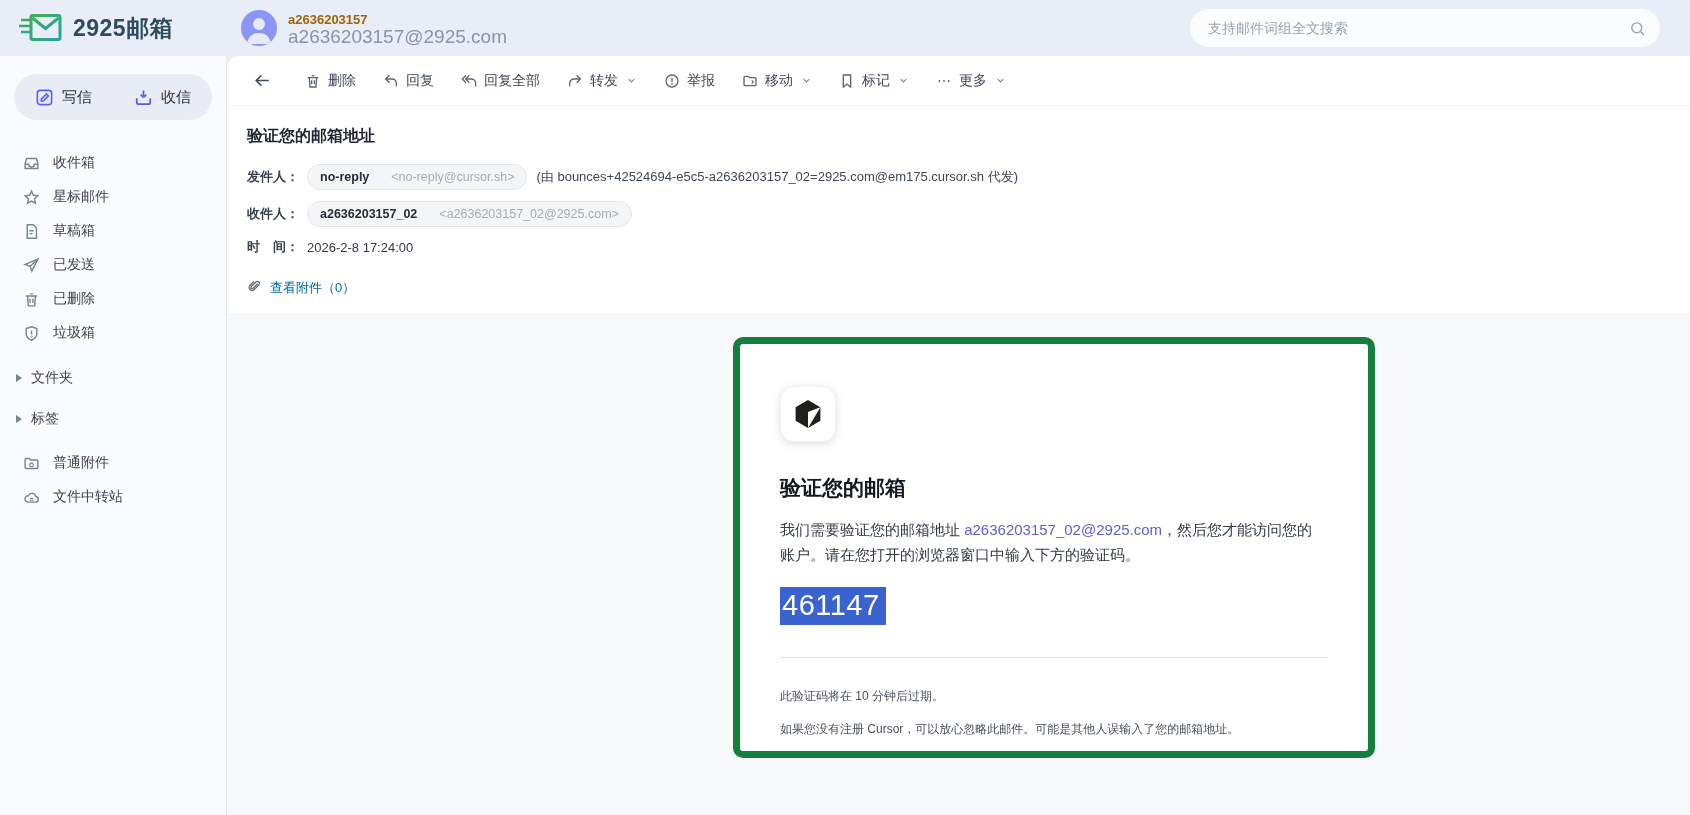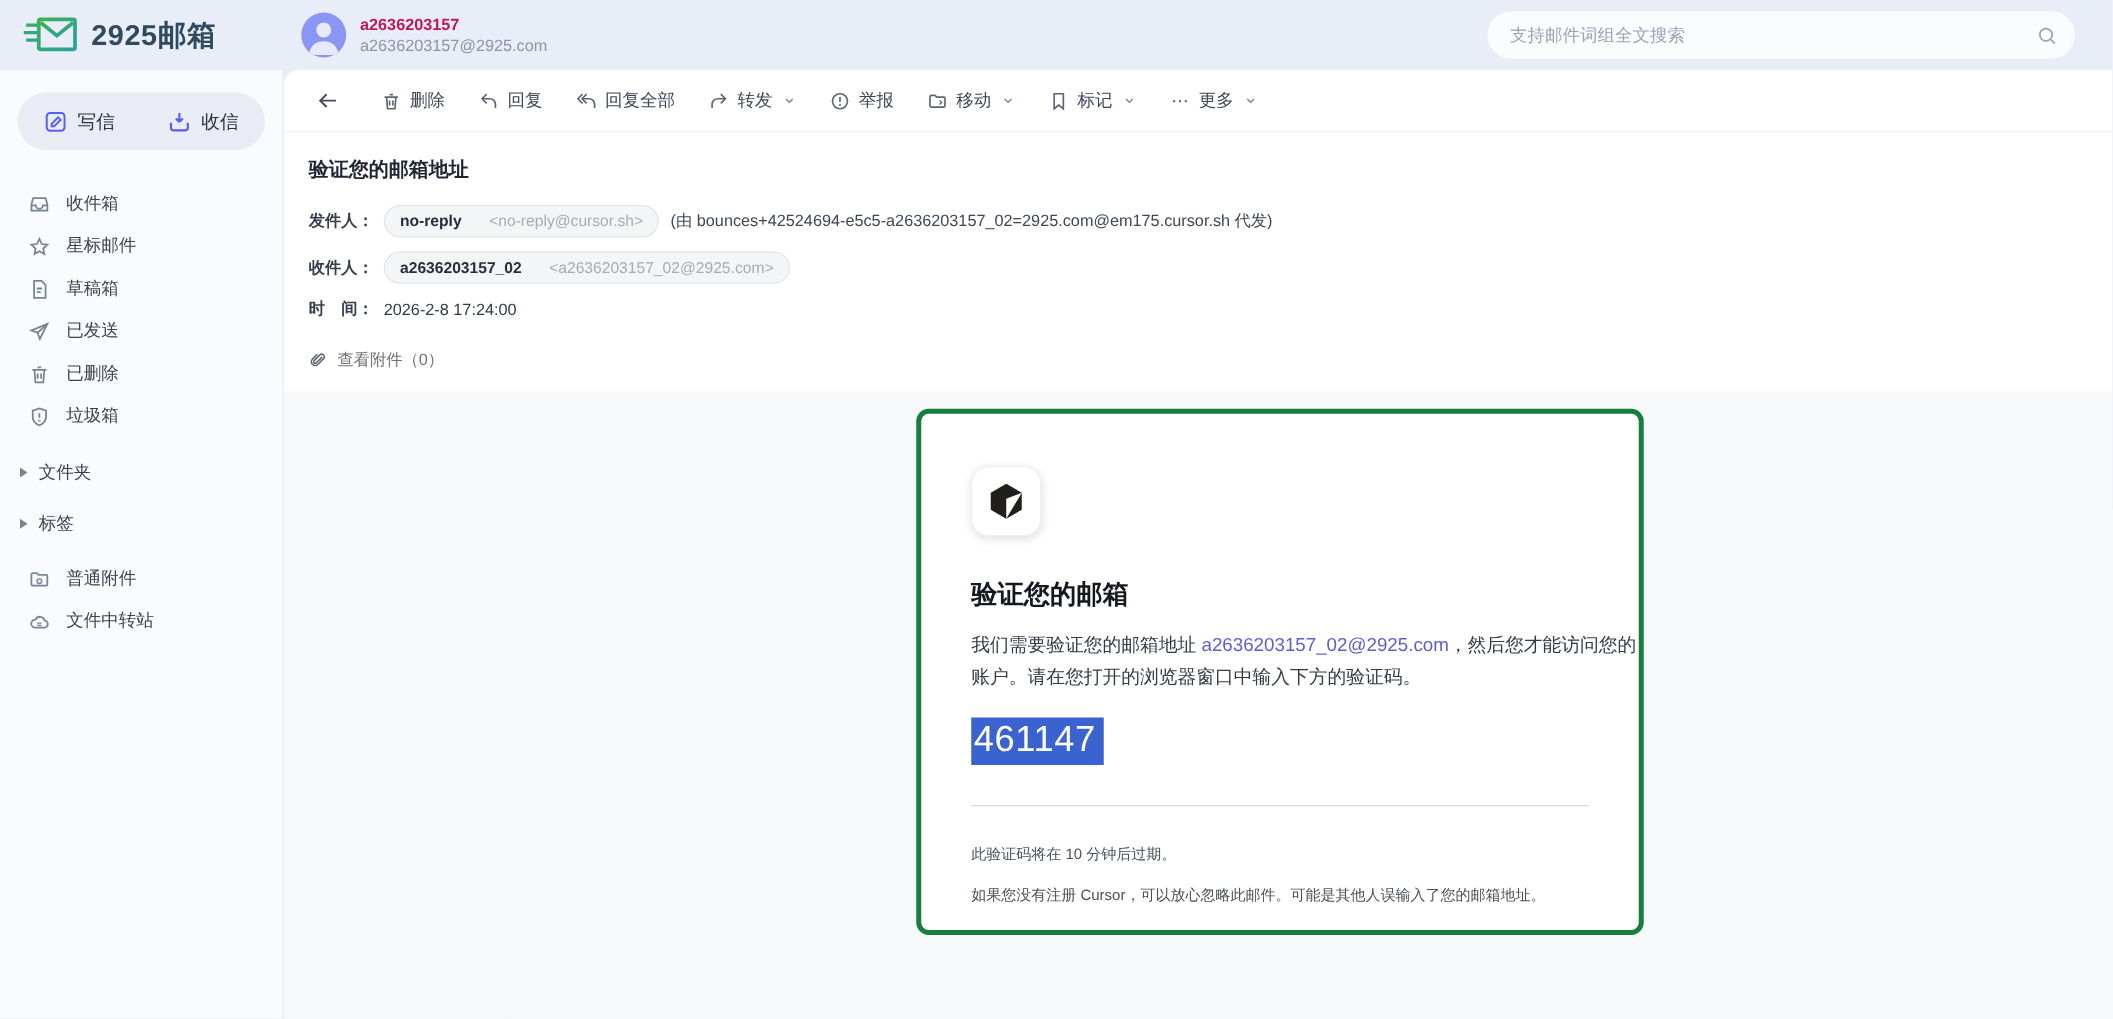--- a/index.html
+++ b/index.html
@@ -7,22 +7,22 @@
   body { font-family:"Liberation Sans","DejaVu Sans",sans-serif; background:#e9edf7; }
 
   .app { width:1690px; height:815px; display:flex; flex-direction:column; }
 
   
   .topbar { flex:0 0 56px; background:#e9edf7; display:flex; align-items:center; }
   .brand { width:227px; flex:0 0 227px; display:flex; align-items:center; gap:9px; padding-left:18px; }
   .brand-text { font-size:23px; font-weight:700; color:#2d4a5e; letter-spacing:0.5px; }
   .account { display:flex; align-items:center; gap:11px; margin-left:14px; }
   .avatar { width:36px; height:36px; border-radius:50%; background:#8b95f3; display:flex; align-items:flex-end; justify-content:center; overflow:hidden; }
-  .acct-name { font-size:13px; font-weight:700; color:#be185d; line-height:17px; }
-  .acct-mail { font-size:13px; color:#8a94a6; line-height:17px; }
+  .acct-name { font-size:13px; font-weight:700; color:#a16207; line-height:17px; }
+  .acct-mail { font-size:19px; color:#8a94a6; line-height:17px; }
   .search { margin-left:auto; margin-right:30px; width:470px; height:38px; background:#fbfcfe; border-radius:19px; display:flex; align-items:center; padding:0 14px 0 18px;justify-content:center; }
   .search input { flex:1; border:none; outline:none; background:transparent; font-size:14px; color:#3a4250; font-family:inherit; }
   .search input::placeholder { color:#9aa3b4; }
 
   
   .body-row { flex:1; display:flex; background:#e9edf7; overflow:hidden; }
 
   .sidebar { width:227px; flex:0 0 227px; background:#fafbfe; border-right:1px solid #e3e7f0; padding:18px 14px 0 14px; }
   .compose-group { background:#e9ecf4; border-radius:24px; height:46px; display:flex; align-items:center; margin-bottom:26px; }
   .compose-btn { flex:1; display:flex; align-items:center; justify-content:center; gap:8px; font-size:15px; color:#2b3240; cursor:pointer; }
@@ -44,26 +44,26 @@
   
   .subject { font-size:16px; font-weight:700; color:#1f2633; padding:20px 0 0 20px; }
   .fields { padding:6px 0 0 20px; font-size:13px; }
   .field-row { display:flex; align-items:center; margin-top:11px; }
   .field-label { font-weight:600; color:#39404d; margin-right:8px; white-space:pre; }
   .pill { display:inline-flex; align-items:center; background:#f4f5f7; border:1px solid #e3e5ea; border-radius:14px; height:26px; padding:0 12px;gap:20px; }
   .pill-name { font-weight:700; font-size:12.5px; color:#262c38; }
   .pill-addr { color:#a6abb5; font-size:12.5px; margin-left:2px; }
   .via { color:#3f4654; font-size:13px; margin-left:9px; }
   .time-val { color:#333a45; }
-  .attach-row { display:flex; align-items:center; gap:8px; padding:23px 0 16px 20px; font-size:13px; color:#737373; cursor:pointer; }
+  .attach-row { display:flex; align-items:flex-start; gap:8px; padding:23px 0 16px 20px; font-size:13px; color:#0369a1; cursor:pointer; }
   .attach-row .ic { width:15px; height:15px; color:#5c6572; display:flex; }
 
   
   .mail-body { flex:1; background:#f7f8fa; position:relative; }
-  .card { position:absolute; left:506px; top:14px; width:582px; height:421px; background:#fff; border:4px solid #15803d; border-radius:10px; padding:42px 40px; }
+  .card { position:absolute; left:506px; top:24px; width:642px; height:421px; background:#fff; border:7px solid #15803d; border-radius:10px; padding:42px 40px; }
   .cursor-logo { width:56px; height:56px; border-radius:14px; background:#fff; border:1px solid #f1f1f1; box-shadow:0 2px 8px rgba(0,0,0,0.13); display:flex; align-items:center; justify-content:center; }
   .card-title { margin-top:32px; font-size:21px; font-weight:700; color:#15181e; }
   .card-para { margin-top:15px; font-size:15px; line-height:25px; color:#333a45; width:534px; }
   .link { color:#5e5ed2; cursor:pointer; }
   .code { margin-top:20px; display:inline-block; background:#3b63d0; color:#ffffff; font-size:29px; font-weight:500; letter-spacing:0.5px; padding:2px 6px 3px 2px; }
   .divider { border-top:1px solid #dcdcdc; margin-top:32px; }
   .note1 { font-size:12px; color:#4a5058; margin-top:30px; }
   .note2 { font-size:12px; color:#4a5058; margin-top:16px; }
 </style>
 </head>

